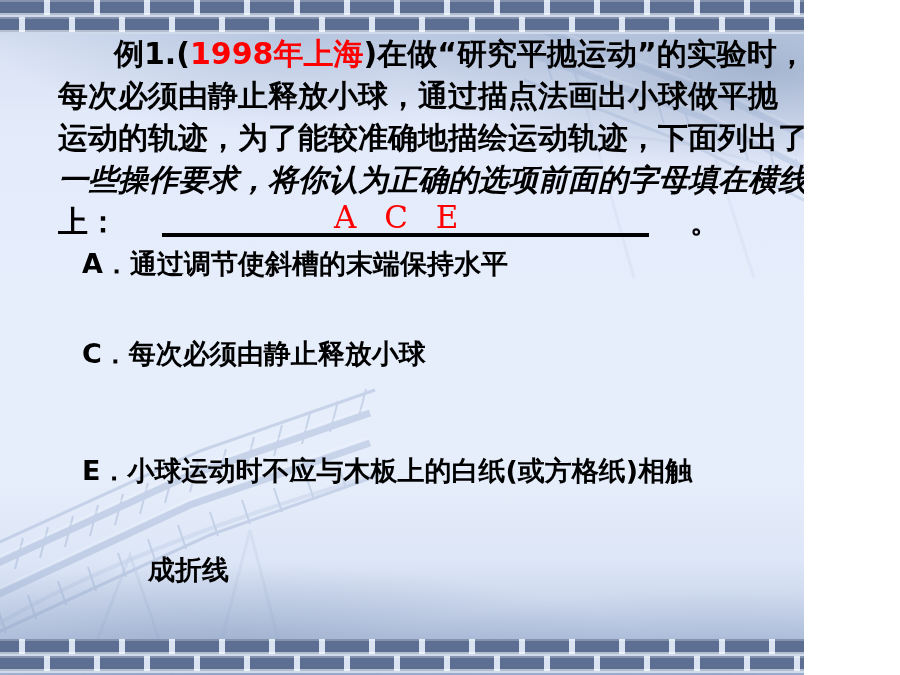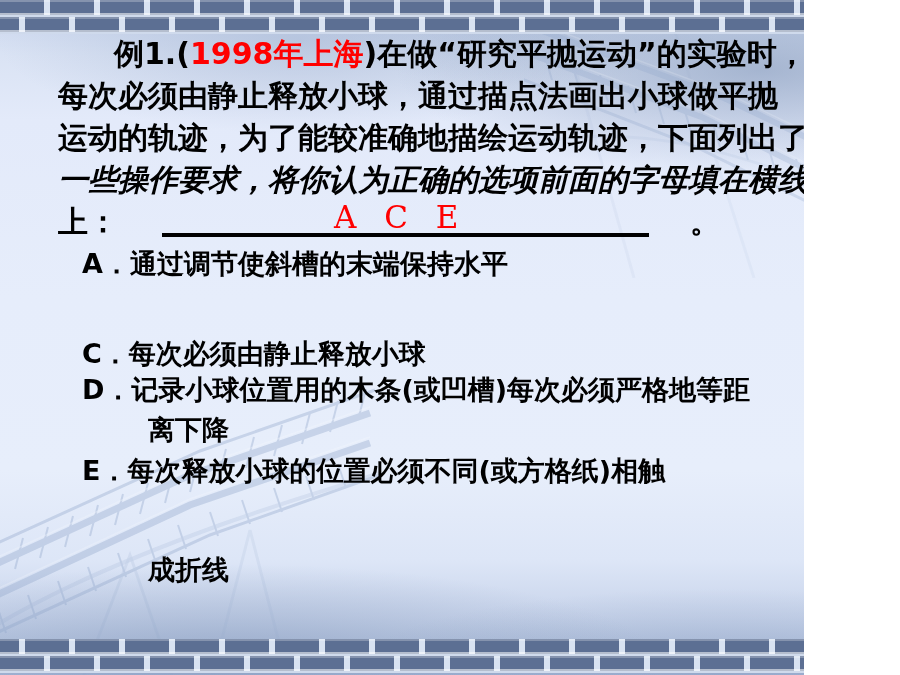--- a/index.html
+++ b/index.html
@@ -323,27 +323,23 @@
 
     <div class="opt opt-a">
       <span class="lbl">A．</span><span>通过调节使斜槽的末端保持水平</span>
     </div>
 
 
     <div class="opt opt-c">
       <span class="lbl">C．</span><span>每次必须由静止释放小球</span>
     </div>
 
-    <div class="opt opt-d">
-      <span class="lbl">D．</span><span>记录小球位置用的木条(或凹槽)每次必须严格地等距</span>
-    </div>
-
-    <div class="opt-cont opt-d2">离下降</div>
+
 
     <div class="opt opt-e">
-      <span class="lbl">E．</span><span>每次释放小球的位置必须不同(或方格纸)相触</span>
+      <span class="lbl">E．</span><span>小球运动时不应与木板上的白纸(或方格纸)相触</span>
     </div>
 
 
     <div class="opt-cont opt-f2">成折线</div>
 
   </div>
 </div>
 
 </body></html>

